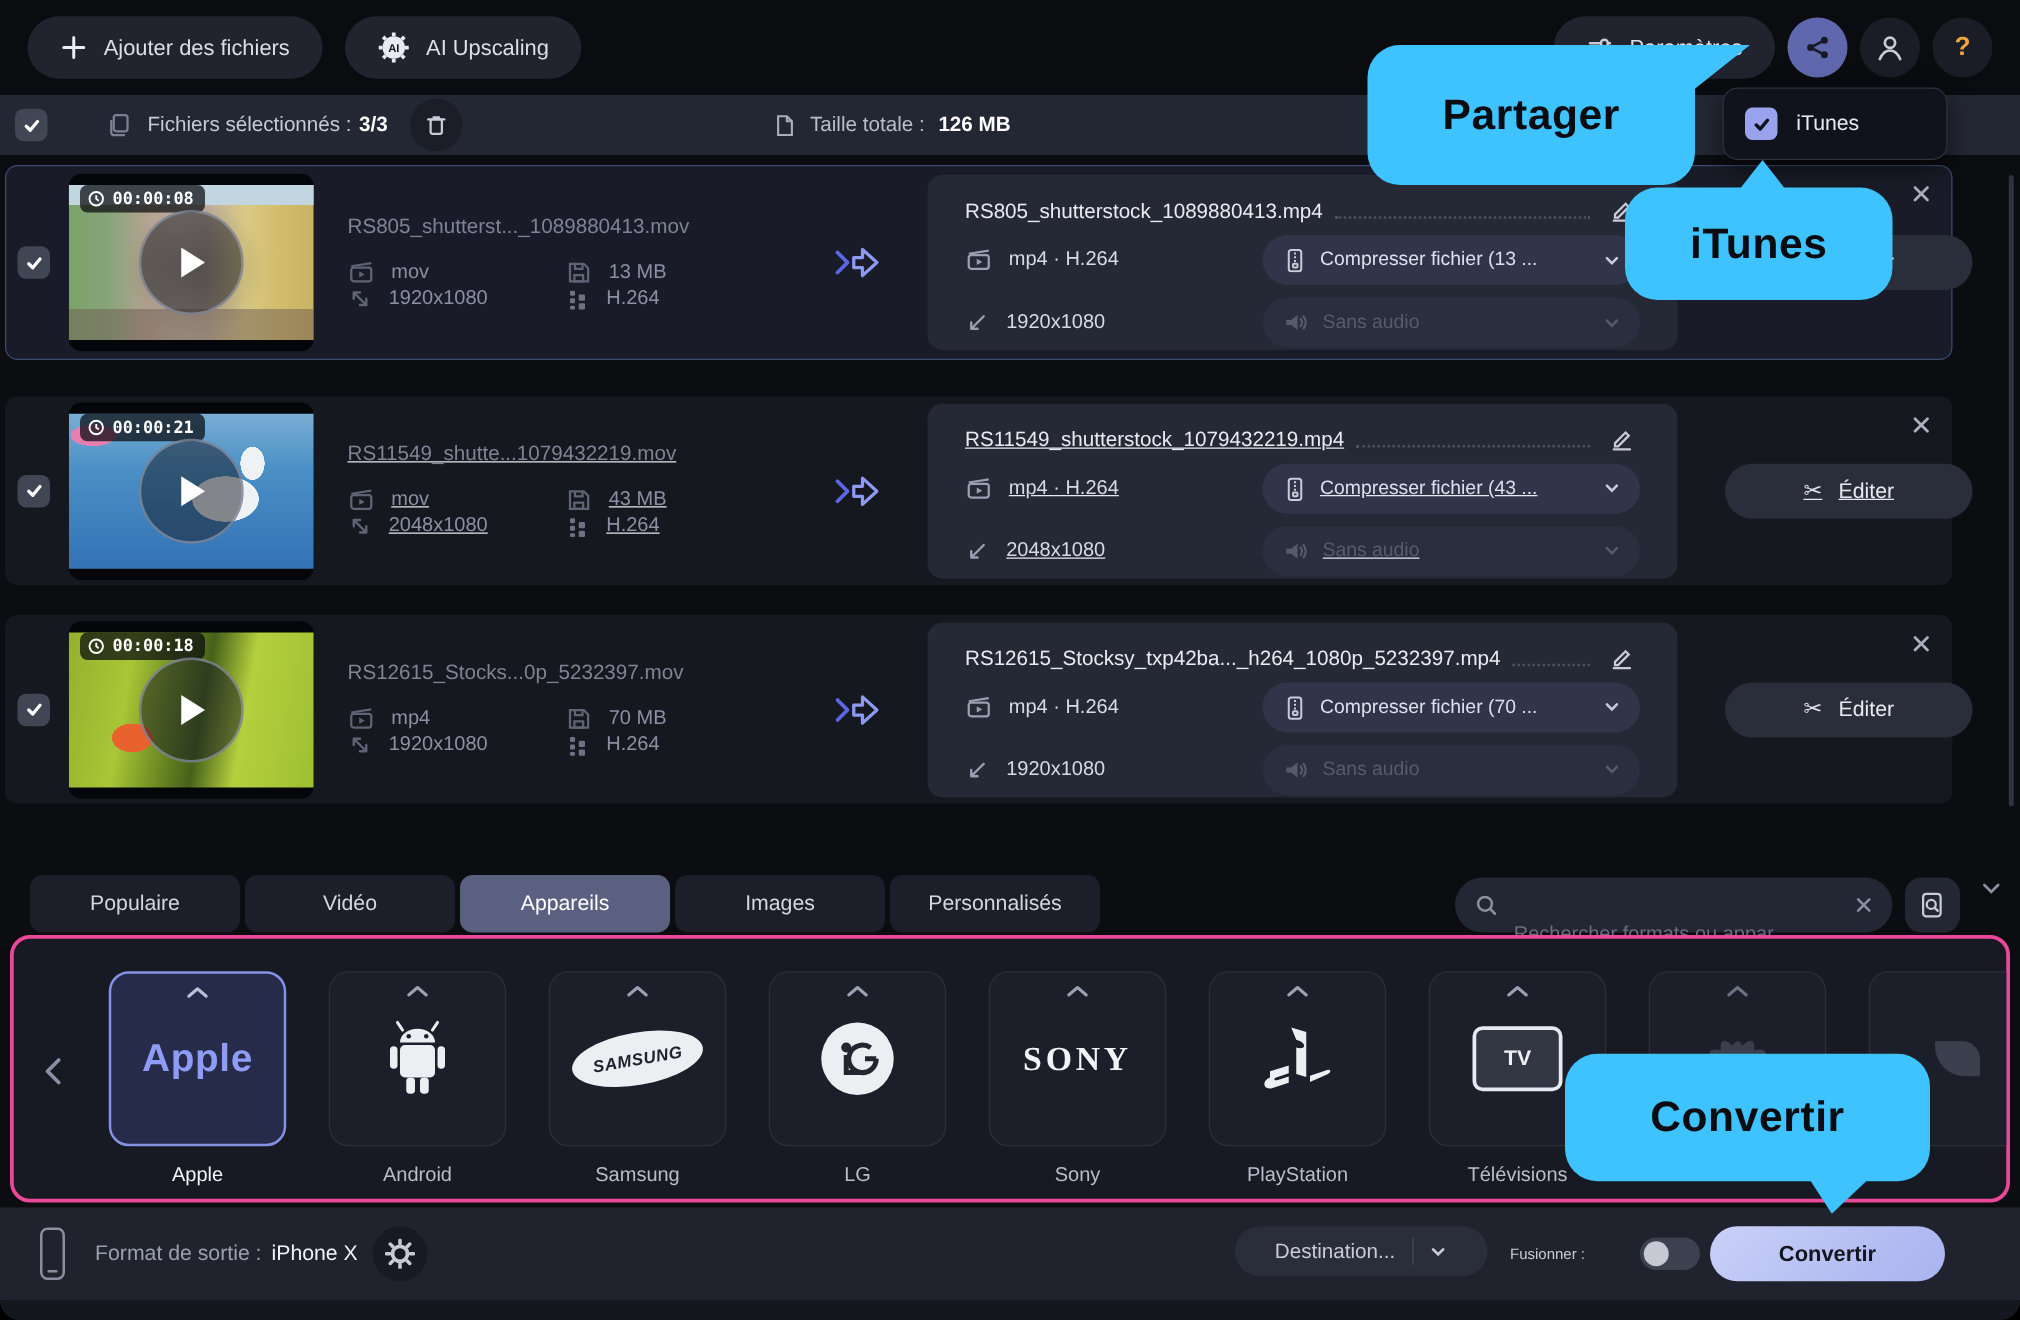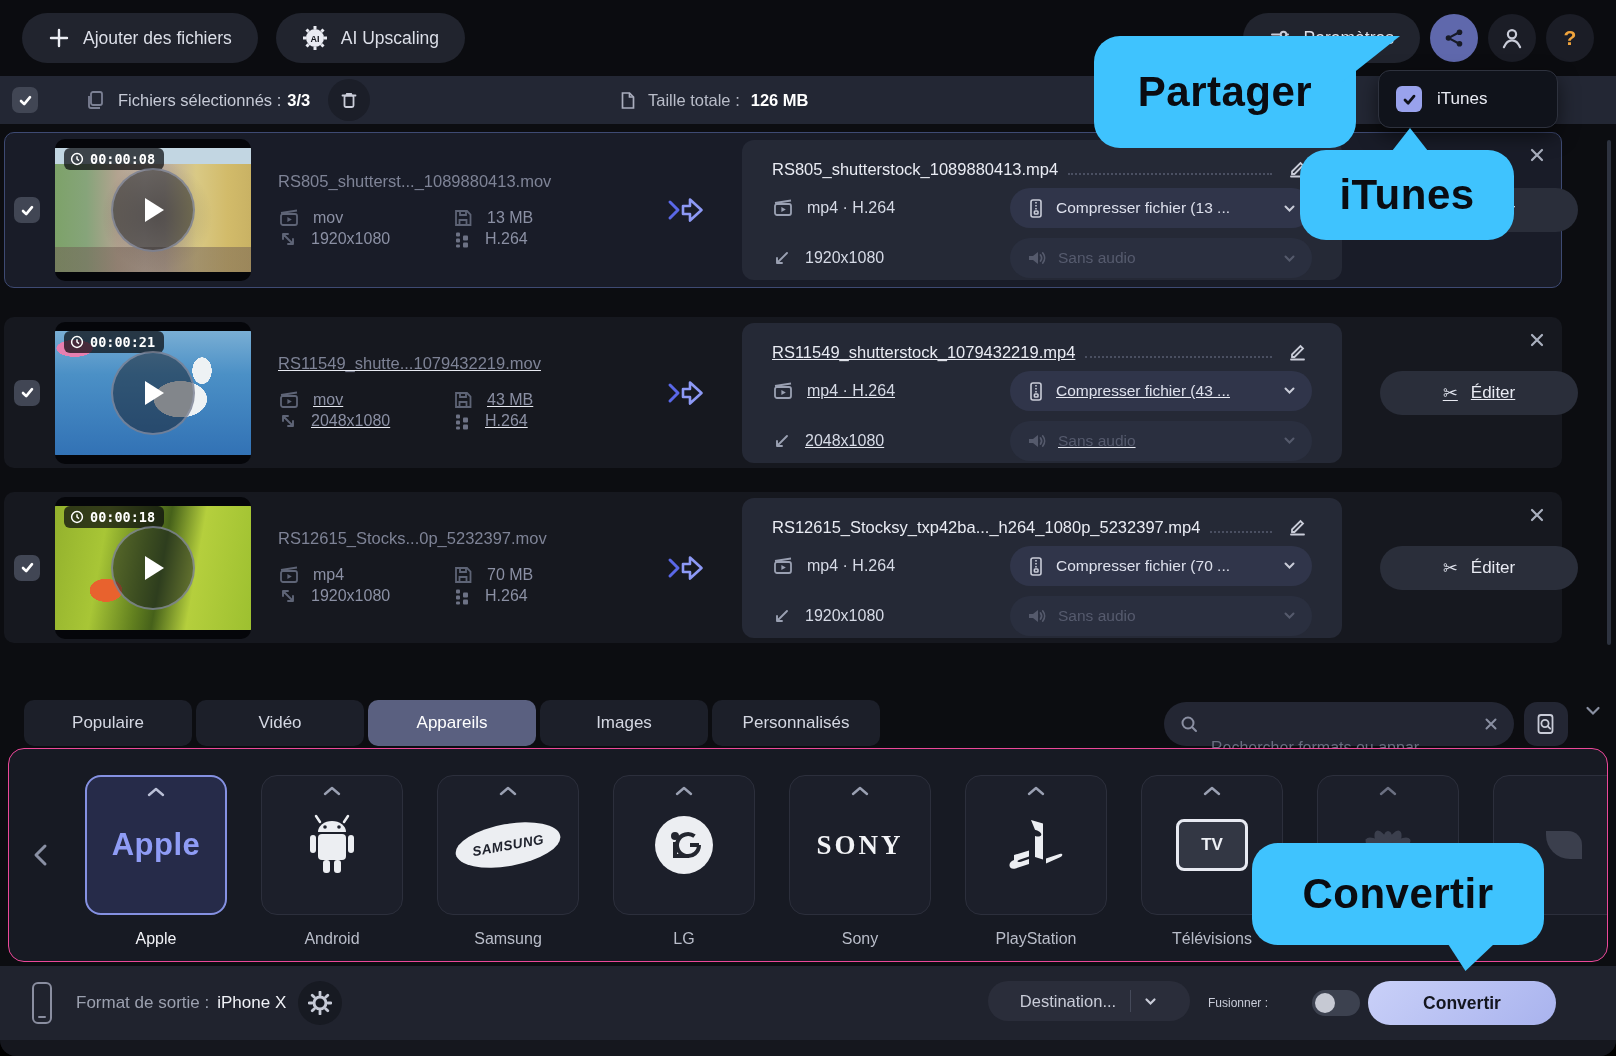--- a/index.html
+++ b/index.html
@@ -94,21 +94,21 @@
   .search-box{position:absolute;top:702px;left:1164px;width:350px;height:44px;border-radius:22px;background:#232633;
               display:flex;align-items:center;gap:11px;padding:0 16px;box-sizing:border-box;}
   .search-box input{flex:1;background:transparent;border:none;outline:none;color:#c6cad6;font-size:16px;min-width:0;margin-top:48px;}
   .search-box input::placeholder{color:#696e80;}
   .preset-search{position:absolute;top:702px;left:1524px;width:44px;height:44px;border-radius:13px;background:#232633;
                  display:flex;align-items:center;justify-content:center;}
   .collapse-btn{position:absolute;top:696px;left:1578px;width:30px;height:30px;display:flex;align-items:center;justify-content:center;}
 
   
   .devices-panel{position:absolute;top:748px;left:8px;width:1600px;height:214px;background:#171a23;
-                 border:1px solid #ec4899;border-radius:16px;overflow:hidden;box-sizing:border-box;}
+                 border:3px solid #ec4899;border-radius:16px;overflow:hidden;box-sizing:border-box;}
   .nav-left{position:absolute;left:16px;top:84px;width:32px;height:44px;display:flex;align-items:center;justify-content:center;}
   .dev{position:absolute;top:26px;width:142px;text-align:center;}
   .d1{left:76px}.d2{left:252px}.d3{left:428px}.d4{left:604px}.d5{left:780px}.d6{left:956px}.d7{left:1132px}.d8{left:1308px}.d9{left:1484px}
   .dev-card{width:142px;height:140px;border-radius:16px;background:#1c1f2a;border:1px solid #2c2f3c;
             position:relative;display:flex;align-items:center;justify-content:center;box-sizing:border-box;}
   .dev.selected .dev-card{background:#262b49;border:2px solid #8591e2;}
   .card-chev{position:absolute;top:9px;left:50%;transform:translateX(-50%);}
   .dev-label{margin-top:15px;font-size:16px;color:#b9bdc9;}
   .dev.selected .dev-label{color:#f2f3f7;}
   .apple-word{font-size:31px;font-weight:bold;color:#8f9cf5;letter-spacing:.5px;}
@@ -142,21 +142,21 @@
                background:linear-gradient(135deg,#c9d0f8,#a9b3ee);color:#14161f;font-weight:bold;font-size:17.5px;
                display:flex;align-items:center;justify-content:center;}
 
   
   .share-dropdown{position:absolute;left:1378px;top:70px;width:180px;height:58px;background:#10131b;
                   border:1px solid #2e323e;border-radius:12px;display:flex;align-items:center;gap:15px;
                   padding:0 17px;box-sizing:border-box;z-index:40;box-shadow:0 8px 20px rgba(0,0,0,.55);}
   .sd-check{width:26px;height:26px;border-radius:6px;background:#99a2ec;display:flex;align-items:center;justify-content:center;flex:none;}
   .sd-label{font-size:17px;color:#e9ebf3;}
   .callout{position:absolute;background:#3fc3fe;border-radius:26px;display:flex;align-items:center;justify-content:center;z-index:60;}
-  .callout .txt{font-size:42px;font-weight:800;color:#0a0c12;letter-spacing:.5px;}
+  .callout .txt{font-size:34px;font-weight:800;color:#0a0c12;letter-spacing:.5px;}
   .co-partager{left:1094px;top:36px;width:262px;height:112px;border-top-right-radius:4px;}
   .co-partager::after{content:"";position:absolute;top:0;right:-44px;width:58px;height:46px;background:#3fc3fe;
                       clip-path:polygon(100% 0,0 0,0 100%);}
   .co-itunes{left:1300px;top:150px;width:214px;height:90px;}
   .co-itunes::before{content:"";position:absolute;top:-22px;left:92px;width:36px;height:23px;background:#3fc3fe;
                      clip-path:polygon(50% 0,0 100%,100% 100%);}
   .co-convertir{left:1252px;top:843px;width:292px;height:102px;}
   .co-convertir::after{content:"";position:absolute;bottom:-26px;left:196px;width:46px;height:27px;background:#3fc3fe;
                        clip-path:polygon(0 0,100% 0,38% 100%);}
 </style>

